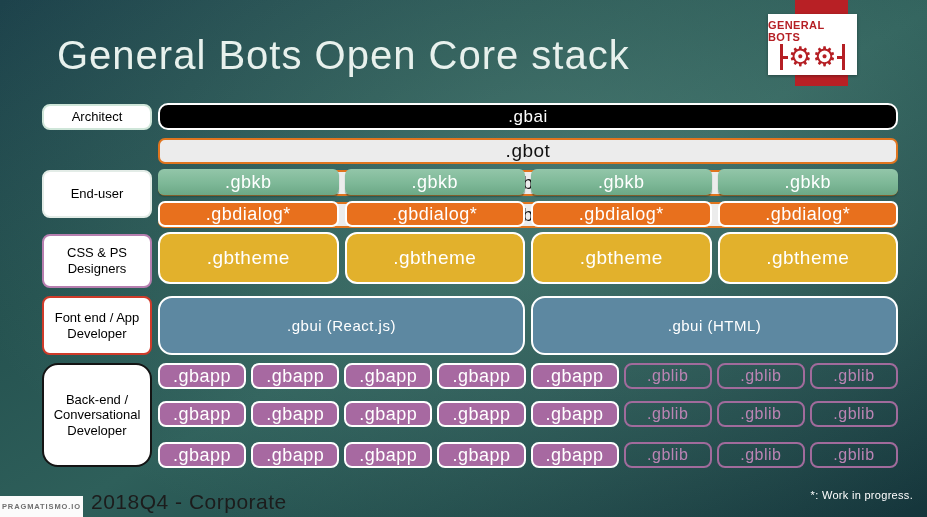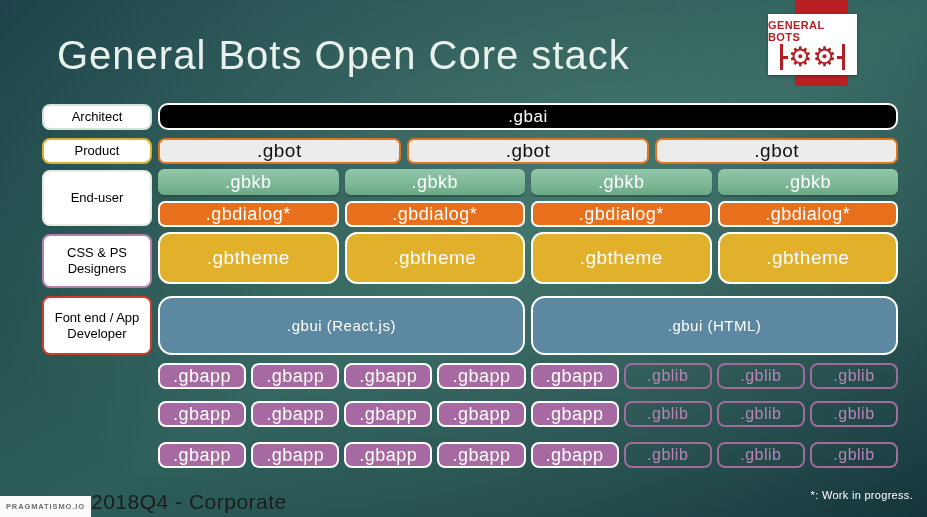--- a/index.html
+++ b/index.html
@@ -33,29 +33,29 @@
          display:flex;align-items:center;justify-content:center;text-align:center;
          border-radius:8px;font-size:13px;line-height:1.2;padding:2px 7px;box-sizing:border-box;}
   .label-architect{border:2px solid var(--label-architect-border,#cfe6d9);}
   .label-product{border:2px solid var(--label-product-border,#ddb02f);}
   .label-enduser{border:2px solid var(--label-enduser-border,#e3ece7);}
   .label-css{border:2px solid var(--label-css-border,#b77fb0);}
   .label-frontend{border:2px solid var(--label-frontend-border,#cf3b2a);}
   .label-backend{border:2px solid var(--label-backend-border,#141414);border-radius:16px;}
   #label-architect{top:104px;height:26px;}
   #label-product{top:138px;height:26px;}
-  #label-enduser{top:170px;height:56px;}
+  #label-enduser{top:170px;height:48px;}
   #label-css{top:234px;height:54px;}
   #label-frontend{top:296px;height:59px;}
   #label-backend{top:363px;height:104px;}
 
   
   .row{position:absolute;left:158px;width:740px;display:flex;gap:6px;}
   #row-gbai{top:103px;height:27px;}
-  #row-gbot{top:138px;height:26px;}
+  #row-gbot{top:138px;height:26px;flex-direction:column;}
   #row-gbkb{top:169px;height:26px;}
   #row-gbdialog{top:201px;height:26px;}
   #row-gbtheme{top:232px;height:52px;}
   #row-gbui{top:296px;height:59px;}
   #row-apps1{top:363px;height:26px;gap:5px;}
   #row-apps2{top:401px;height:26px;gap:5px;}
   #row-apps3{top:442px;height:26px;gap:5px;}
 
   .box{flex:1;display:flex;align-items:center;justify-content:center;
        border-radius:7px;font-size:18px;color:#fff;letter-spacing:.5px;
@@ -66,21 +66,21 @@
   .box-gbkb{background:linear-gradient(180deg,#93c6a9 0%,var(--gbkb-fill,#7db897) 55%,#6ca886 100%);
             border-radius:6px;box-shadow:0 2px 1px rgba(30,70,55,.5);}
   .box-gbdialog{background:var(--gbdialog-fill,#e8701d);border:2px solid #fff;}
   .box-gbtheme{background:var(--gbtheme-fill,#e2b12c);border:2.5px solid #fff;border-radius:12px;font-size:19px;}
   .box-gbui{background:var(--gbui-fill,#5d88a1);border:2.5px solid #fff;border-radius:14px;font-size:15px;}
   .box-gbapp{background:var(--gbapp-fill,#a769a1);border:2px solid #fff;border-radius:8px;}
   .box-gblib{background:transparent;border:2px solid var(--gblib-border,#a16b9c);
              color:var(--gblib-text,#bb84b4);border-radius:8px;font-size:16px;}
 
   
-  .brand-box{position:absolute;left:0;top:496px;width:91px;height:21px;background:#fbfbfb;
+  .brand-box{position:absolute;left:0;top:496px;width:83px;height:21px;background:#fbfbfb;
              display:flex;align-items:center;justify-content:center;
              font-size:7.5px;font-weight:bold;color:#6f6f6f;letter-spacing:.9px;}
   .footer-left{position:absolute;left:91px;top:490px;font-size:21px;color:#1c1c1c;letter-spacing:.5px;}
   .footer-note{position:absolute;right:14px;top:489px;font-size:11px;color:#fff;letter-spacing:.3px;}
 </style>
 </head>
 <body>
 
 <div class="slide">
 
@@ -93,24 +93,24 @@
       <span class="lbar"></span>
         <span class="ldash"></span>
         <span class="gear">⚙</span>
         <span class="gear">⚙</span>
         <span class="ldash"></span>
         <span class="lbar"></span>
     </div>
   </div>
 
   <div class="label label-architect" id="label-architect">Architect</div>
-  <div class="label label-product" id="label-product">Product</div>
   <div class="label label-enduser" id="label-enduser">End-user</div>
   <div class="label label-css" id="label-css">CSS &amp; PS Designers</div>
   <div class="label label-frontend" id="label-frontend">Font end / App Developer</div>
+  <div class="label label-backend" id="label-backend">Back-end / Conversational Developer</div>
 
   <div class="row" id="row-gbai">
       <div class="box box-gbai">.gbai</div>
     </div>
   <div class="row" id="row-gbot">
       <div class="box box-gbot">.gbot</div>
       <div class="box box-gbot">.gbot</div>
       <div class="box box-gbot">.gbot</div>
     </div>
   <div class="row" id="row-gbkb">

